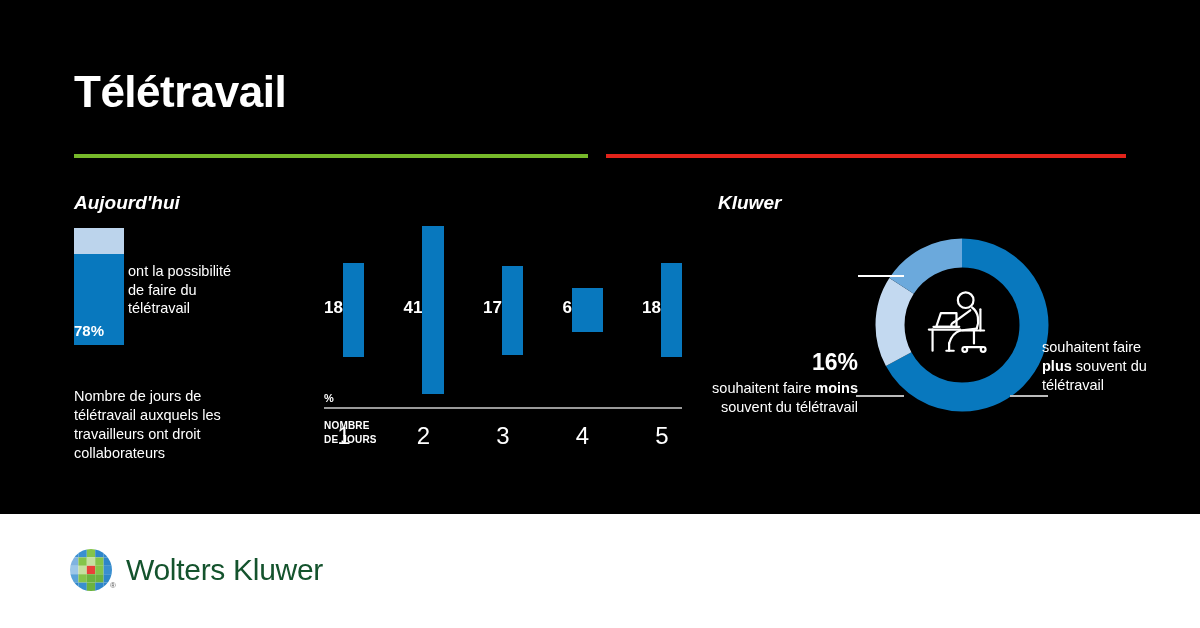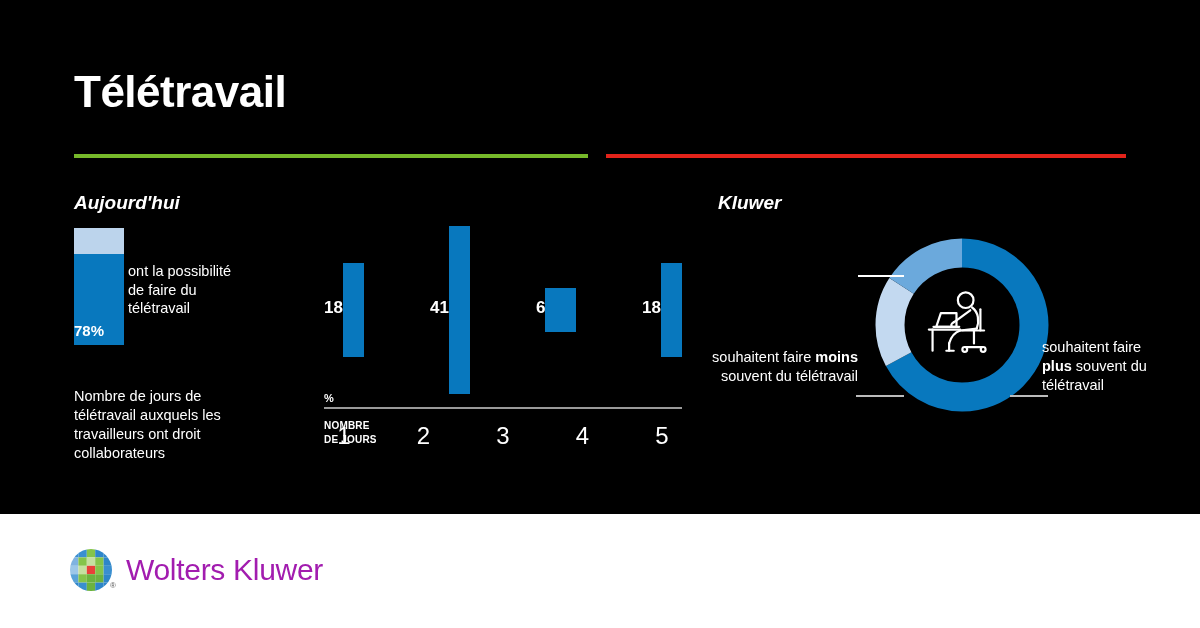--- a/index.html
+++ b/index.html
@@ -129,21 +129,21 @@
     background:#ffffff;
   }
   #logo-wrap {
     position:absolute; left:70px; top:35px; display:flex; align-items:center;
   }
   #logo-mark { position:relative; width:42px; height:42px; }
   #logo-reg {
     position:absolute; right:-4px; bottom:1px; font-size:8px; color:#5a5a5a;
   }
   #logo-text {
-    margin-left:14px; font-size:30px; color:#a21caf; letter-spacing:-0.3px;
+    margin-left:14px; font-size:30px; color:#14532d; letter-spacing:-0.3px;
   }
 </style>
 </head>
 <body>
 
 <div id="stage">
 
   <div id="page-title">Télétravail</div>
 
   <div id="rule-green"></div>
@@ -163,20 +163,24 @@
 
   <div id="barchart">
     <div id="bars">
       <div class="bar-col">
         <div class="bar-value">18</div>
         <div class="bar-rect" style="height:94px"></div>
       </div>
       <div class="bar-col">
         <div class="bar-value">41</div>
         <div class="bar-rect" style="height:168px"></div>
+      </div>
+      <div class="bar-col">
+        <div class="bar-value">17</div>
+        <div class="bar-rect" style="height:89px"></div>
       </div>
       <div class="bar-col">
         <div class="bar-value">6</div>
         <div class="bar-rect" style="height:44px"></div>
       </div>
       <div class="bar-col">
         <div class="bar-value">18</div>
         <div class="bar-rect" style="height:94px"></div>
       </div>
     </div>
@@ -244,20 +248,21 @@
       </g>
     </svg>
   </div>
 
   <div class="leader" id="leader-67"></div>
   <div class="leader" id="leader-16"></div>
   <div class="leader" id="leader-17"></div>
 
 
   <div class="donut-label" id="label-16">
+    <span class="pct">16%</span>
     <span>souhaitent faire </span><b>moins</b><span> souvent du télétravail</span>
   </div>
 
   <div class="donut-label" id="label-17">
     <span>souhaitent faire </span><b>plus</b><span> souvent du télétravail</span>
   </div>
 
 </div>
 
 <div id="footer">

